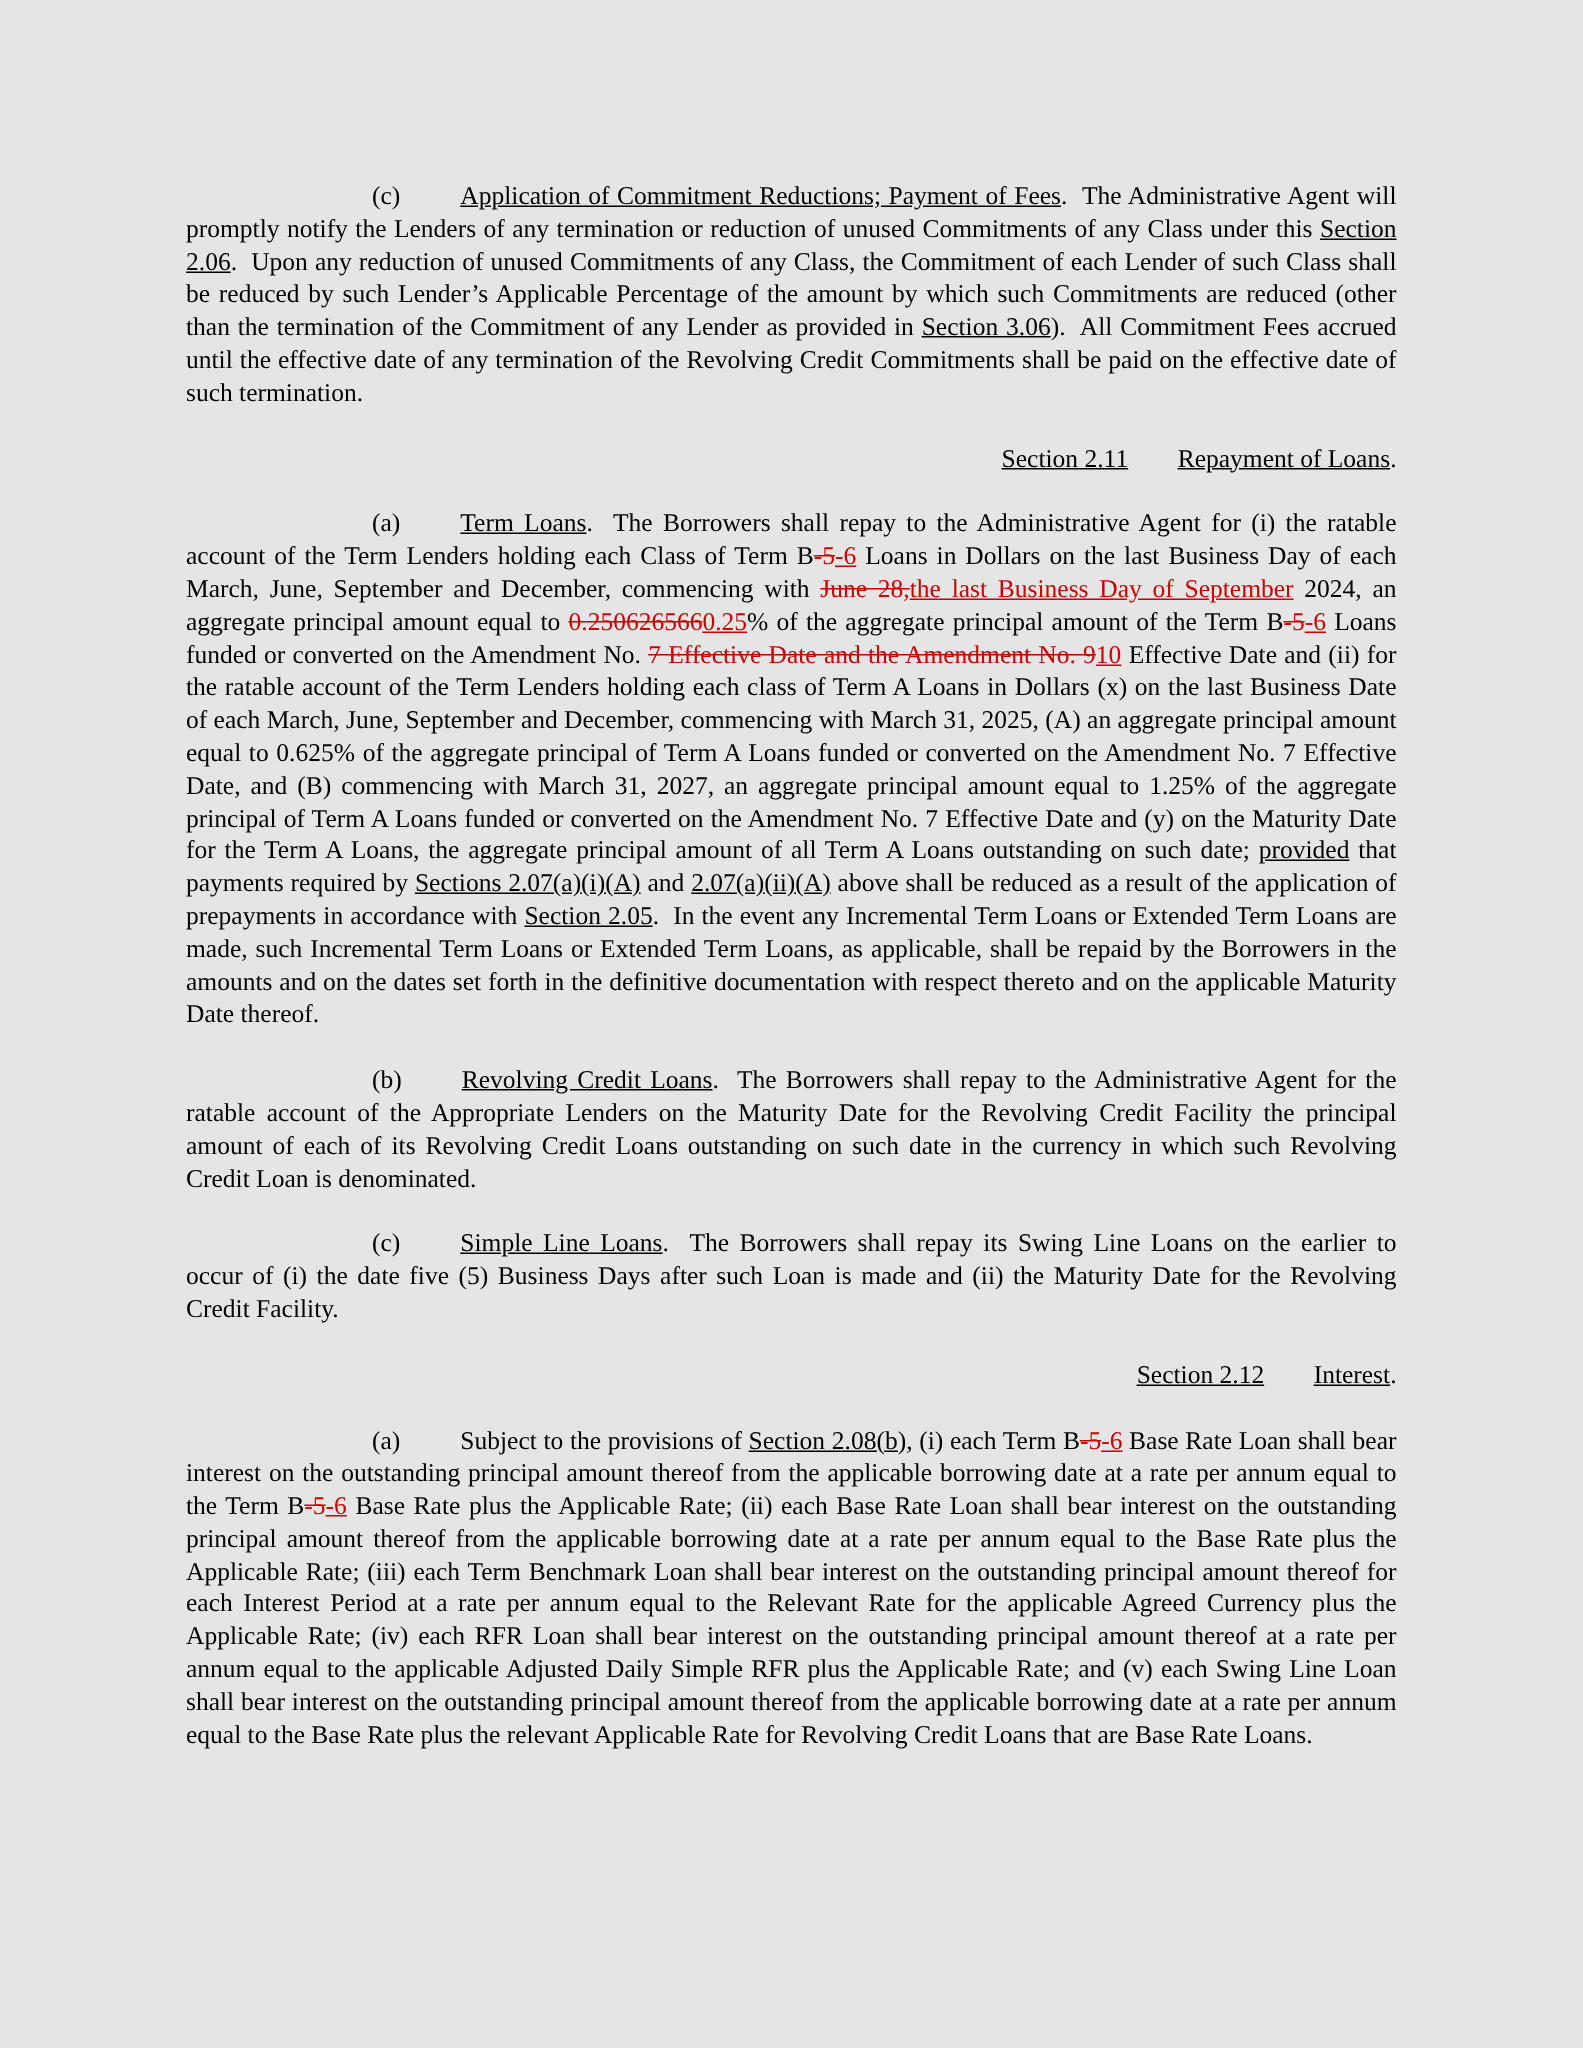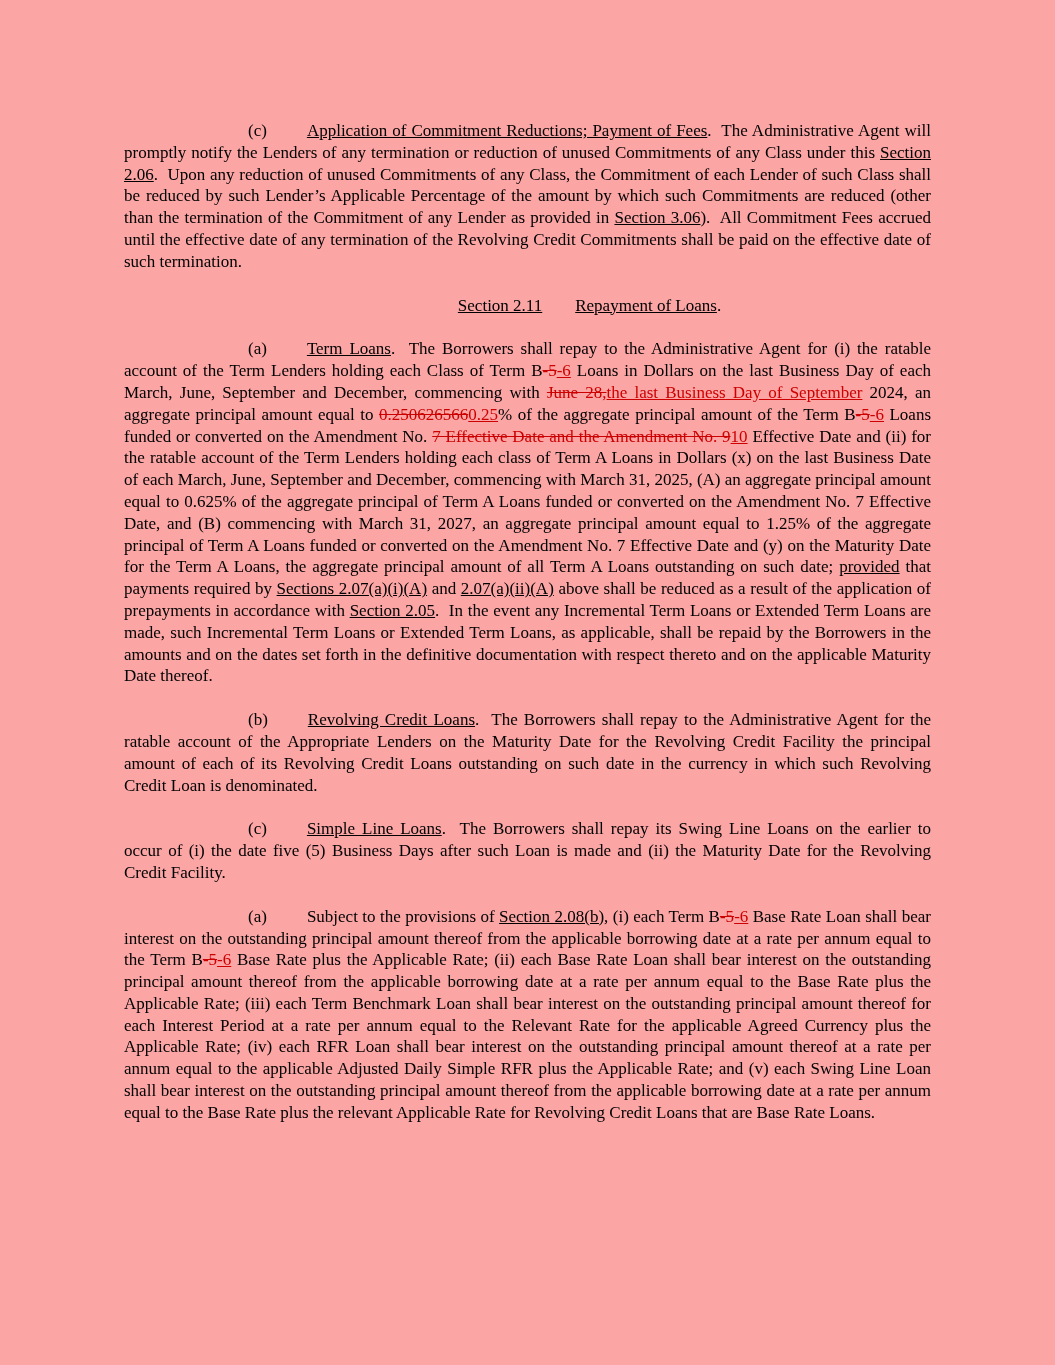--- a/index.html
+++ b/index.html
@@ -5,36 +5,36 @@
   html, body {
     margin: 0;
     padding: 0;
     background: #ffffff;
   }
   .page {
     position: relative;
     width: 1055px;
     height: 1365px;
     box-sizing: border-box;
-    background: #fca5a5;
+    background: #e5e5e5;
     padding: 120px 124px 35px 124px;
     font-family: "Liberation Serif", "DejaVu Serif", serif;
     font-size: 17px;
     line-height: 21.8px;
     color: #000000;
     overflow: hidden;
   }
   p.doc-para {
     margin: 0 0 22px 0;
     text-align: justify;
     text-indent: 124px;
   }
   p.doc-heading {
     margin: 0 0 22px 0;
-    text-align: center;
+    text-align: right;
     text-indent: 124px;
   }
   .tab {
     display: inline-block;
     width: 40px;
   }
   .tab-sm {
     display: inline-block;
     width: 33px;
   }
@@ -54,15 +54,16 @@
 </head>
 <body>
 
 <div class="page">
   <div id="doc">
       <p class="doc-para"><span class="plain">(c)</span><span class="tab"></span><span class="u">Application of Commitment Reductions; Payment of Fees</span><span class="plain">.&nbsp; The Administrative Agent will promptly notify the Lenders of any termination or reduction of unused Commitments of any Class under this </span><span class="u">Section 2.06</span><span class="plain">.&nbsp; Upon any reduction of unused Commitments of any Class, the Commitment of each Lender of such Class shall be reduced by such Lender’s Applicable Percentage of the amount by which such Commitments are reduced (other than the termination of the Commitment of any Lender as provided in </span><span class="u">Section 3.06</span><span class="plain">).&nbsp; All Commitment Fees accrued until the effective date of any termination of the Revolving Credit Commitments shall be paid on the effective date of such termination.</span></p>
       <p class="doc-heading"><span class="u">Section 2.11</span><span class="tab-sm"></span><span class="u">Repayment of Loans</span><span class="plain">.</span></p>
       <p class="doc-para"><span class="plain">(a)</span><span class="tab"></span><span class="u">Term Loans</span><span class="plain">.&nbsp; The Borrowers shall repay to the Administrative Agent for (i) the ratable account of the Term Lenders holding each Class of Term B</span><span class="del">-5</span><span class="ins">-6</span><span class="plain"> Loans in Dollars on the last Business Day of each March, June, September and December, commencing with </span><span class="del">June 28,</span><span class="ins">the last Business Day of September</span><span class="plain"> 2024, an aggregate principal amount equal to </span><span class="del">0.250626566</span><span class="ins">0.25</span><span class="plain">% of the aggregate principal amount of the Term B</span><span class="del">-5</span><span class="ins">-6</span><span class="plain"> Loans funded or converted on the Amendment No. </span><span class="del">7 Effective Date and the Amendment No. 9</span><span class="ins">10</span><span class="plain"> Effective Date and (ii) for the ratable account of the Term Lenders holding each class of Term A Loans in Dollars (x) on the last Business Date of each March, June, September and December, commencing with March 31, 2025, (A) an aggregate principal amount equal to 0.625% of the aggregate principal of Term A Loans funded or converted on the Amendment No. 7 Effective Date, and (B) commencing with March 31, 2027, an aggregate principal amount equal to 1.25% of the aggregate principal of Term A Loans funded or converted on the Amendment No. 7 Effective Date and (y) on the Maturity Date for the Term A Loans, the aggregate principal amount of all Term A Loans outstanding on such date; </span><span class="u">provided</span><span class="plain"> that payments required by </span><span class="u">Sections 2.07(a)(i)(A)</span><span class="plain"> and </span><span class="u">2.07(a)(ii)(A)</span><span class="plain"> above shall be reduced as a result of the application of prepayments in accordance with </span><span class="u">Section 2.05</span><span class="plain">.&nbsp; In the event any Incremental Term Loans or Extended Term Loans are made, such Incremental Term Loans or Extended Term Loans, as applicable, shall be repaid by the Borrowers in the amounts and on the dates set forth in the definitive documentation with respect thereto and on the applicable Maturity Date thereof.</span></p>
       <p class="doc-para"><span class="plain">(b)</span><span class="tab"></span><span class="u">Revolving Credit Loans</span><span class="plain">.&nbsp; The Borrowers shall repay to the Administrative Agent for the ratable account of the Appropriate Lenders on the Maturity Date for the Revolving Credit Facility the principal amount of each of its Revolving Credit Loans outstanding on such date in the currency in which such Revolving Credit Loan is denominated.</span></p>
       <p class="doc-para"><span class="plain">(c)</span><span class="tab"></span><span class="u">Simple Line Loans</span><span class="plain">.&nbsp; The Borrowers shall repay its Swing Line Loans on the earlier to occur of (i) the date five (5) Business Days after such Loan is made and (ii) the Maturity Date for the Revolving Credit Facility.</span></p>
+      <p class="doc-heading"><span class="u">Section 2.12</span><span class="tab-sm"></span><span class="u">Interest</span><span class="plain">.</span></p>
       <p class="doc-para"><span class="plain">(a)</span><span class="tab"></span><span class="plain">Subject to the provisions of </span><span class="u">Section 2.08(b)</span><span class="plain">, (i) each Term B</span><span class="del">-5</span><span class="ins">-6</span><span class="plain"> Base Rate Loan shall bear interest on the outstanding principal amount thereof from the applicable borrowing date at a rate per annum equal to the Term B</span><span class="del">-5</span><span class="ins">-6</span><span class="plain"> Base Rate plus the Applicable Rate; (ii) each Base Rate Loan shall bear interest on the outstanding principal amount thereof from the applicable borrowing date at a rate per annum equal to the Base Rate plus the Applicable Rate; (iii) each Term Benchmark Loan shall bear interest on the outstanding principal amount thereof for each Interest Period at a rate per annum equal to the Relevant Rate for the applicable Agreed Currency plus the Applicable Rate; (iv) each RFR Loan shall bear interest on the outstanding principal amount thereof at a rate per annum equal to the applicable Adjusted Daily Simple RFR plus the Applicable Rate; and (v) each Swing Line Loan shall bear interest on the outstanding principal amount thereof from the applicable borrowing date at a rate per annum equal to the Base Rate plus the relevant Applicable Rate for Revolving Credit Loans that are Base Rate Loans.</span></p>
     </div>
 </div>
 
 </body></html>

